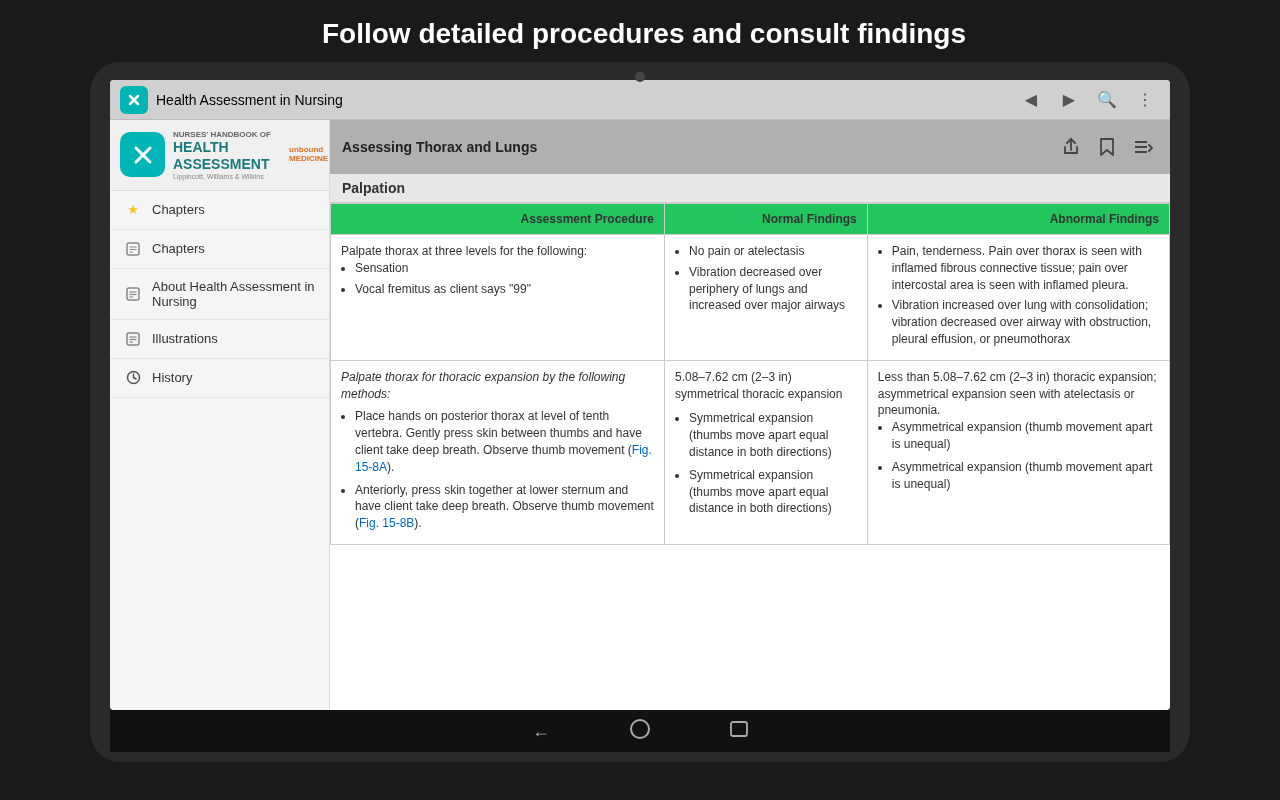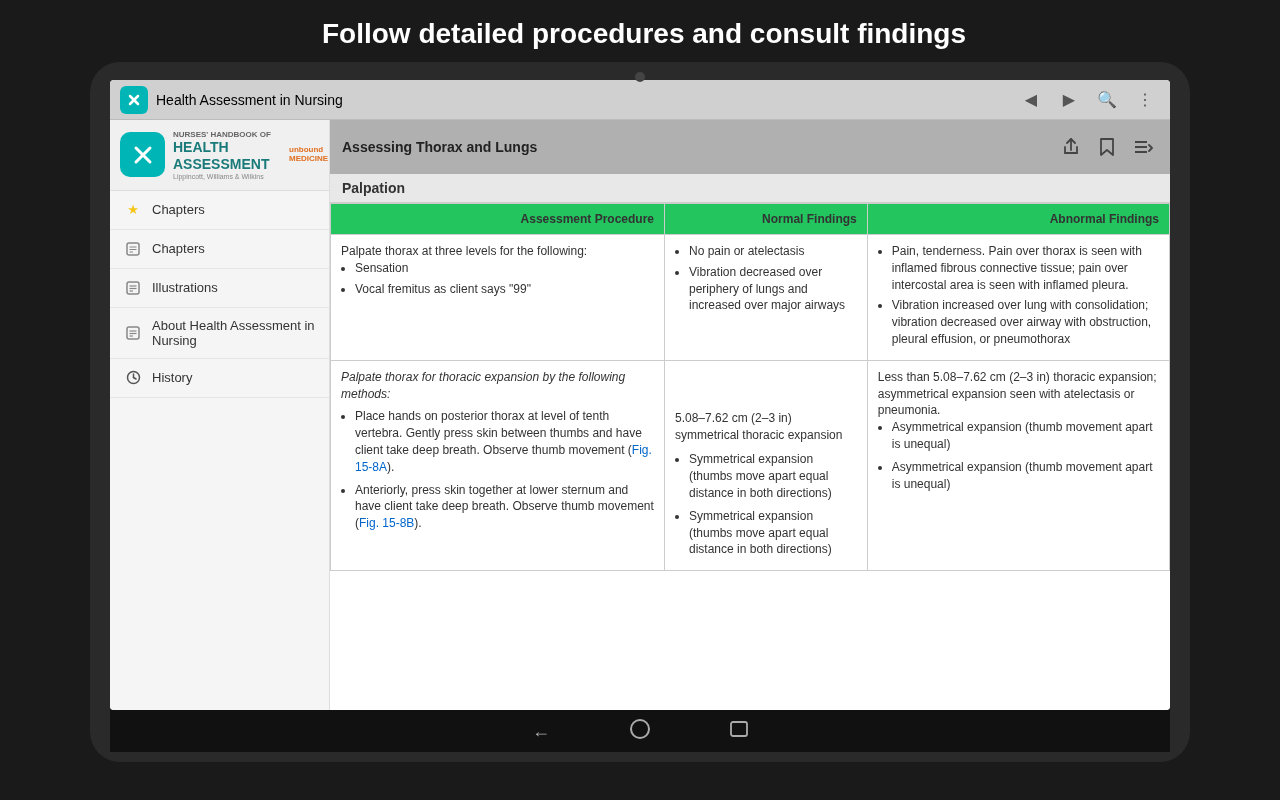--- a/index.html
+++ b/index.html
@@ -341,32 +341,32 @@
         </div>
         <div class="sidebar-item">
           <div class="sidebar-item-icon">
             <svg width="14" height="14" viewBox="0 0 14 14">
                 <rect x="1" y="1" width="12" height="12" rx="2" fill="none" stroke="#888" stroke-width="1.5"></rect>
                 <line x1="3.5" y1="5" x2="10.5" y2="5" stroke="#888" stroke-width="1.2"></line>
                 <line x1="3.5" y1="7.5" x2="10.5" y2="7.5" stroke="#888" stroke-width="1.2"></line>
                 <line x1="3.5" y1="10" x2="7" y2="10" stroke="#888" stroke-width="1.2"></line>
               </svg>
           </div>
-          <div class="sidebar-item-label">Illustrations</div>
+          <div class="sidebar-item-label">About Health Assessment in Nursing</div>
         </div>
         <div class="sidebar-item">
           <div class="sidebar-item-icon">
             <svg width="14" height="14" viewBox="0 0 14 14">
                 <rect x="1" y="1" width="12" height="12" rx="2" fill="none" stroke="#888" stroke-width="1.5"></rect>
                 <line x1="3.5" y1="5" x2="10.5" y2="5" stroke="#888" stroke-width="1.2"></line>
                 <line x1="3.5" y1="7.5" x2="10.5" y2="7.5" stroke="#888" stroke-width="1.2"></line>
                 <line x1="3.5" y1="10" x2="7" y2="10" stroke="#888" stroke-width="1.2"></line>
               </svg>
           </div>
-          <div class="sidebar-item-label">About Health Assessment in Nursing</div>
+          <div class="sidebar-item-label">Illustrations</div>
         </div>
         <div class="sidebar-item">
           <div class="sidebar-item-icon">
             <svg width="15" height="15" viewBox="0 0 15 15">
               <circle cx="7.5" cy="7.5" r="6" fill="none" stroke="#555" stroke-width="1.5"></circle>
               <line x1="7.5" y1="7.5" x2="7.5" y2="4" stroke="#555" stroke-width="1.5" stroke-linecap="round"></line>
               <line x1="7.5" y1="7.5" x2="10" y2="9" stroke="#555" stroke-width="1.5" stroke-linecap="round"></line>
             </svg>
           </div>
           <div class="sidebar-item-label">History</div>
@@ -433,21 +433,21 @@
               </tr>
               <tr>
                 <td>
                   <em>Palpate thorax for thoracic expansion by the following methods:</em>
                   <ul style="margin-top:6px;">
                     <li>Place hands on posterior thorax at level of tenth vertebra. Gently press skin between thumbs and have client take deep breath. Observe thumb movement (<a href="#">Fig. 15-8A</a>).</li>
                     <li style="margin-top:6px;">Anteriorly, press skin together at lower sternum and have client take deep breath. Observe thumb movement (<a href="#">Fig. 15-8B</a>).</li>
                   </ul>
                 </td>
                 <td>
-                  <div style="margin-bottom:8px;margin-top:41px;">5.08–7.62 cm (2–3 in) symmetrical thoracic expansion</div>
+                  <div style="margin-bottom:8px;">5.08–7.62 cm (2–3 in) symmetrical thoracic expansion</div>
                   <ul>
                     <li>Symmetrical expansion (thumbs move apart equal distance in both directions)</li>
                     <li style="margin-top:6px;">Symmetrical expansion (thumbs move apart equal distance in both directions)</li>
                   </ul>
                 </td>
                 <td>
                   <div style="">Less than 5.08–7.62 cm (2–3 in) thoracic expansion; asymmetrical expansion seen with atelectasis or pneumonia.</div>
                   <ul>
                     <li>Asymmetrical expansion (thumb movement apart is unequal)</li>
                     <li style="margin-top:6px;">Asymmetrical expansion (thumb movement apart is unequal)</li>

